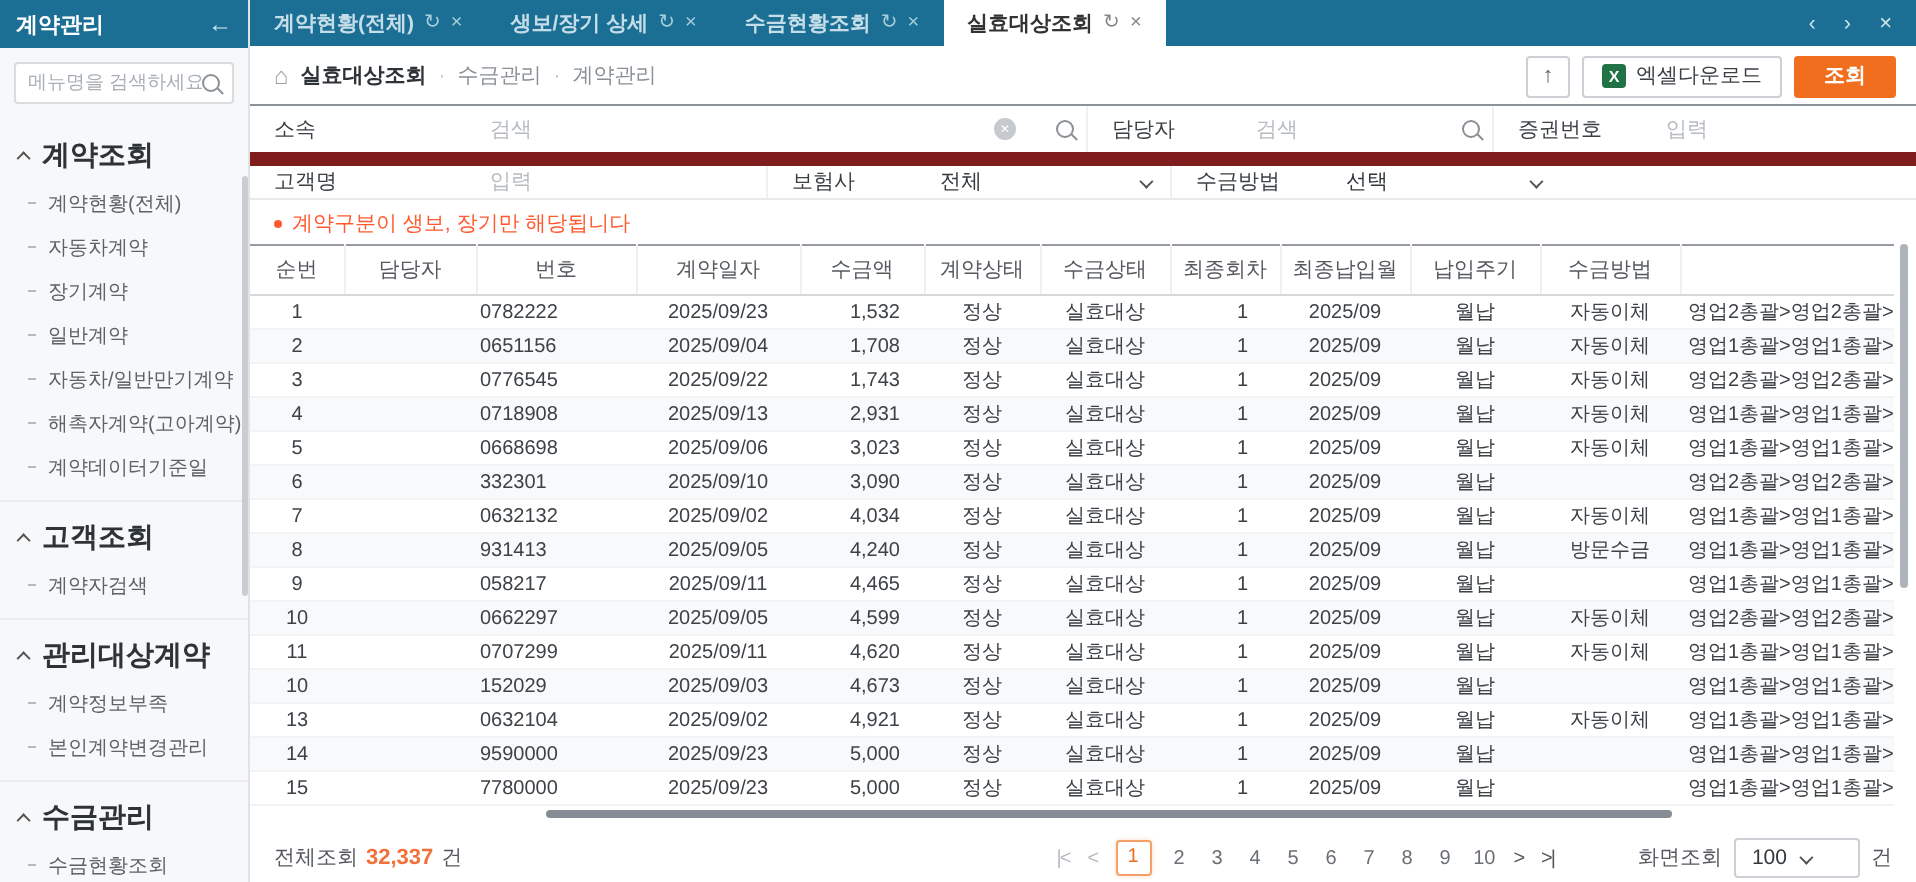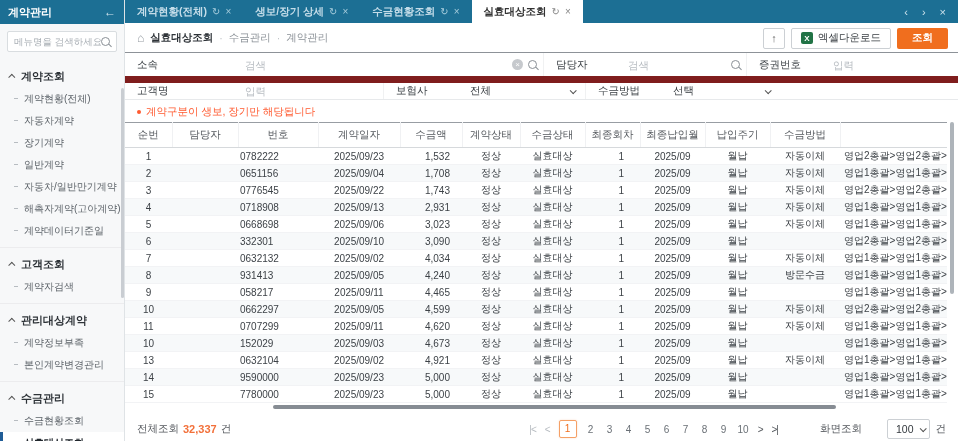--- a/index.html
+++ b/index.html
@@ -13,21 +13,21 @@
   .sidebar-title { font-weight: bold; font-size: 11px; flex: 1; }
   .sidebar-back { color: #cfe3ec; font-size: 12px; cursor: pointer; }
   .sidebar-search { margin: 7px 7px 4px; background: #fff; border: 1px solid #d9dde0; border-radius: 2px;
     display: flex; align-items: center; height: 21px; padding: 0 6px; }
   .sidebar-search input { border: 0; outline: 0; width: 100%; font-size: 9.5px; color: #333; background: transparent; font-family: inherit; }
   .sidebar-search input::placeholder { color: #a9afb5; }
   .menu { padding: 4px 0 0; }
   .menu-section { padding: 4px 0 5px; }
   .menu-section + .menu-section { border-top: 1px solid #ececee; }
   .section-head { display: flex; align-items: center; gap: 6px; padding: 5px 10px 4px; cursor: pointer; }
-  .section-title { font-weight: bold; font-size: 11px; color: #2e3338; }
+  .section-title { font-weight: bold; font-size: 14px; color: #2e3338; }
   .caret-up { width: 5px; height: 5px; border-left: 1.3px solid #555; border-top: 1.3px solid #555;
     transform: rotate(45deg) translateY(1px); display: inline-block; }
   .menu-item { position: relative; padding: 4px 6px 4px 24px; font-size: 10px; color: #5c6268; cursor: pointer; white-space: nowrap; overflow: hidden; }
   .menu-item::before { content: ""; position: absolute; left: 14px; top: 10px; width: 4px; height: 1px; background: #b7bcc1; }
   .menu-item.active { background: #fff; color: #1d2areplace; }
   .menu-item.active { background: #fff; color: #22282e; font-weight: bold; }
   .menu-item.active::after { content: ""; position: absolute; left: 0; top: 0; bottom: 0; width: 3px; background: #1f5c96; }
   .menu-item.active::before { width: 3px; height: 3px; top: 9px; background: #1f5c96; }
   .sidebar-scroll { position: absolute; right: 0; top: 88px; width: 3px; height: 210px; background: #c9cdd2; border-radius: 2px; }
 
@@ -61,21 +61,21 @@
     font-size: 10.5px; padding: 0 15px; cursor: pointer; font-family: inherit; }
 
   
   .filter-table { border-top: 1px solid #8d9298; border-bottom: 1px solid #e7e9eb; margin: 0; }
   .filter-row { display: flex; height: 23px; align-items: center; }
   .filter-row + .filter-row { border-top: 7px solid #7f1d1d; }
   .fcell { display: flex; align-items: center; height: 100%; overflow: hidden; }
   .fcell.label { padding-left: 12px; color: #3b4045; font-size: 10.5px; }
   .fcell.field input { border: 0; outline: 0; flex: 1; font-size: 10.5px; color: #333; background: transparent; font-family: inherit; min-width: 0; }
   .fcell.field input::placeholder { color: #b7bcc1; }
-  .fcell.field { padding-right: 6px; gap: 5px; }
+  .fcell.field { padding-right: 6px; gap: 20px; }
   .sel-value { flex: 1; font-size: 10.5px; color: #33383d; }
   .chev-down { width: 5px; height: 5px; border-right: 1.3px solid #555; border-bottom: 1.3px solid #555;
     transform: rotate(45deg) translateY(-1px); display: inline-block; margin-right: 4px; flex: 0 0 auto; }
   .icon-search { width: 9px; height: 9px; border: 1.4px solid #8a9096; border-radius: 50%; position: relative;
     display: inline-block; flex: 0 0 auto; cursor: pointer; }
   .icon-search::after { content: ""; position: absolute; width: 4px; height: 1.4px; background: #8a9096;
     transform: rotate(45deg); right: -3px; bottom: -1px; }
   .icon-clear { width: 11px; height: 11px; border-radius: 50%; background: #c6c9cd; color: #fff; font-size: 8px;
     line-height: 11px; text-align: center; display: inline-block; flex: 0 0 auto; cursor: pointer; }
   
@@ -114,21 +114,21 @@
   .total { display: flex; align-items: center; gap: 4px; color: #55595e; font-size: 10.5px; margin-right: auto; }
   .total-value { color: #f2703a; font-weight: bold; font-size: 11px; }
   .pager { display: flex; align-items: center; gap: 9px; font-size: 10px; color: #6a7076; }
   .pager .pnav { color: #b7bcc1; cursor: pointer; letter-spacing: -1px; }
   .pager .pnav.dark { color: #55595e; }
   .pager .page { cursor: pointer; min-width: 10px; text-align: center; }
   .pager .page.active { border: 1px solid #f5a066; color: #f06e1e; background: #fff; border-radius: 2px;
     width: 18px; height: 18px; line-height: 16px; box-shadow: 0 0 2px rgba(240,110,30,.25); }
   .page-size { display: flex; align-items: center; gap: 6px; margin-left: 42px; color: #55595e; font-size: 10.5px; }
   .size-select { display: flex; align-items: center; border: 1px solid #ccd0d4; border-radius: 2px; height: 20px;
-    padding: 0 0 0 8px; gap: 6px; cursor: pointer; background: #fff; color: #33383d; margin-left: 19px; }
+    padding: 0 20px 0 8px; gap: 6px; cursor: pointer; background: #fff; color: #33383d; }
 </style>
 </head>
 <body>
 
 <div class="app">
 
   <aside class="sidebar">
     <div class="sidebar-header">
       <span class="sidebar-title">계약관리</span>
       <span class="sidebar-back">←</span>

